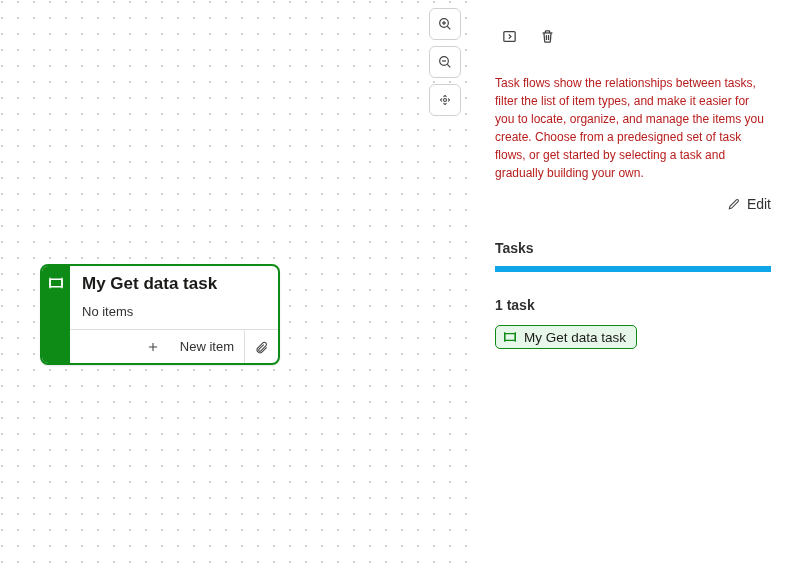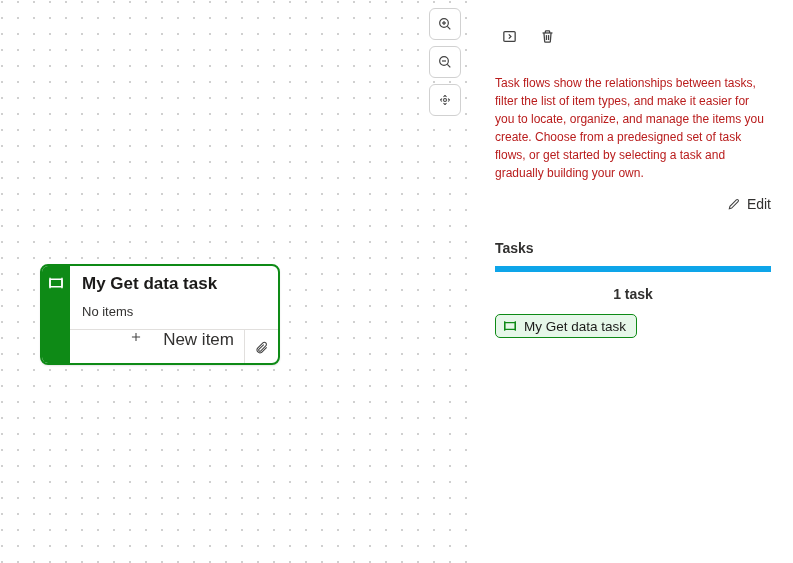--- a/index.html
+++ b/index.html
@@ -13,37 +13,37 @@
   
   .card { position:absolute; left:40px; top:264px; width:240px; background:#fff; border:2px solid #0e8a16; border-radius:8px; display:flex; overflow:hidden; box-shadow:0 1px 2px rgba(0,0,0,0.1); }
   .card-accent { width:28px; background:#0e8a16; display:flex; align-items:flex-start; justify-content:center; padding-top:8px; }
   .card-accent svg { width:18px; height:18px; }
   .card-body { flex:1; display:flex; flex-direction:column; }
   .card-main { padding:8px 12px 10px 12px; }
   .card-title { font-size:17px; font-weight:600; color:#1b1a19; }
   .card-sub { font-size:12px; color:#737373; margin-top:0px; }
   .card-items { font-size:13px; color:#323130; margin-top:10px; }
   .card-footer { border-top:1px solid #e1dfdd; display:flex; align-items:stretch; height:34px; }
-  .new-item { flex:1; display:flex; align-items:flex-start; justify-content:flex-end; gap:20px; padding:0 10px; cursor:pointer; font-size:17px; color:#323130; }
+  .new-item { flex:1; display:flex; align-items:center; justify-content:flex-end; gap:20px; padding:0 10px; cursor:pointer; font-size:13px; color:#323130; }
   .new-item svg { width:14px; height:14px; }
   .attach-btn { width:34px; border-left:1px solid #e1dfdd; display:flex; align-items:center; justify-content:center; cursor:pointer; }
   .attach-btn svg { width:14px; height:14px; }
   
   .panel { width:320px; padding:20px 22px 16px 22px; background:#fff; }
   .panel-head { display:flex; align-items:flex-start; gap:10px; }
   .panel-title { font-size:19px; font-weight:700; line-height:1.35; flex:1; color:#1b1a19; }
   .ibtn { width:28px; height:28px; display:flex; align-items:center; justify-content:center; cursor:pointer; border-radius:4px; }
   .ibtn svg { width:17px; height:17px; }
   .panel-sub { color:#605e5c; font-size:14px; margin-top:6px; }
   .panel-desc { font-size:12px; line-height:1.5; color:#b91c1c; margin-top:24px; }
   .edit-row { display:flex; justify-content:flex-end; align-items:center; margin-top:14px; }
   .edit-btn { display:flex; align-items:center; gap:6px; cursor:pointer; font-size:14px; color:#323130;justify-content:center; }
   .edit-btn svg { width:14px; height:14px; }
   .section-title { font-size:14px; font-weight:600; margin-top:28px; padding-bottom:10px; border-bottom:6px solid #0ea5e9; }
-  .task-count { font-size:14px; font-weight:600; margin-top:14px;text-align:center; }
+  .task-count { font-size:14px; font-weight:600; margin-top:25px; }
   .task-chip { display:inline-flex; align-items:center; gap:6px; margin-top:12px; padding:3px 10px 3px 6px; border:1px solid #0e8a16; background:#e6f7e9; border-radius:5px; font-size:13.5px; color:#1b1a19; cursor:pointer; }
   .task-chip svg { width:16px; height:16px; }
 </style>
 </head>
 <body>
 
 <div class="root">
 
   <div class="canvas">
     <div class="zoom-controls">

